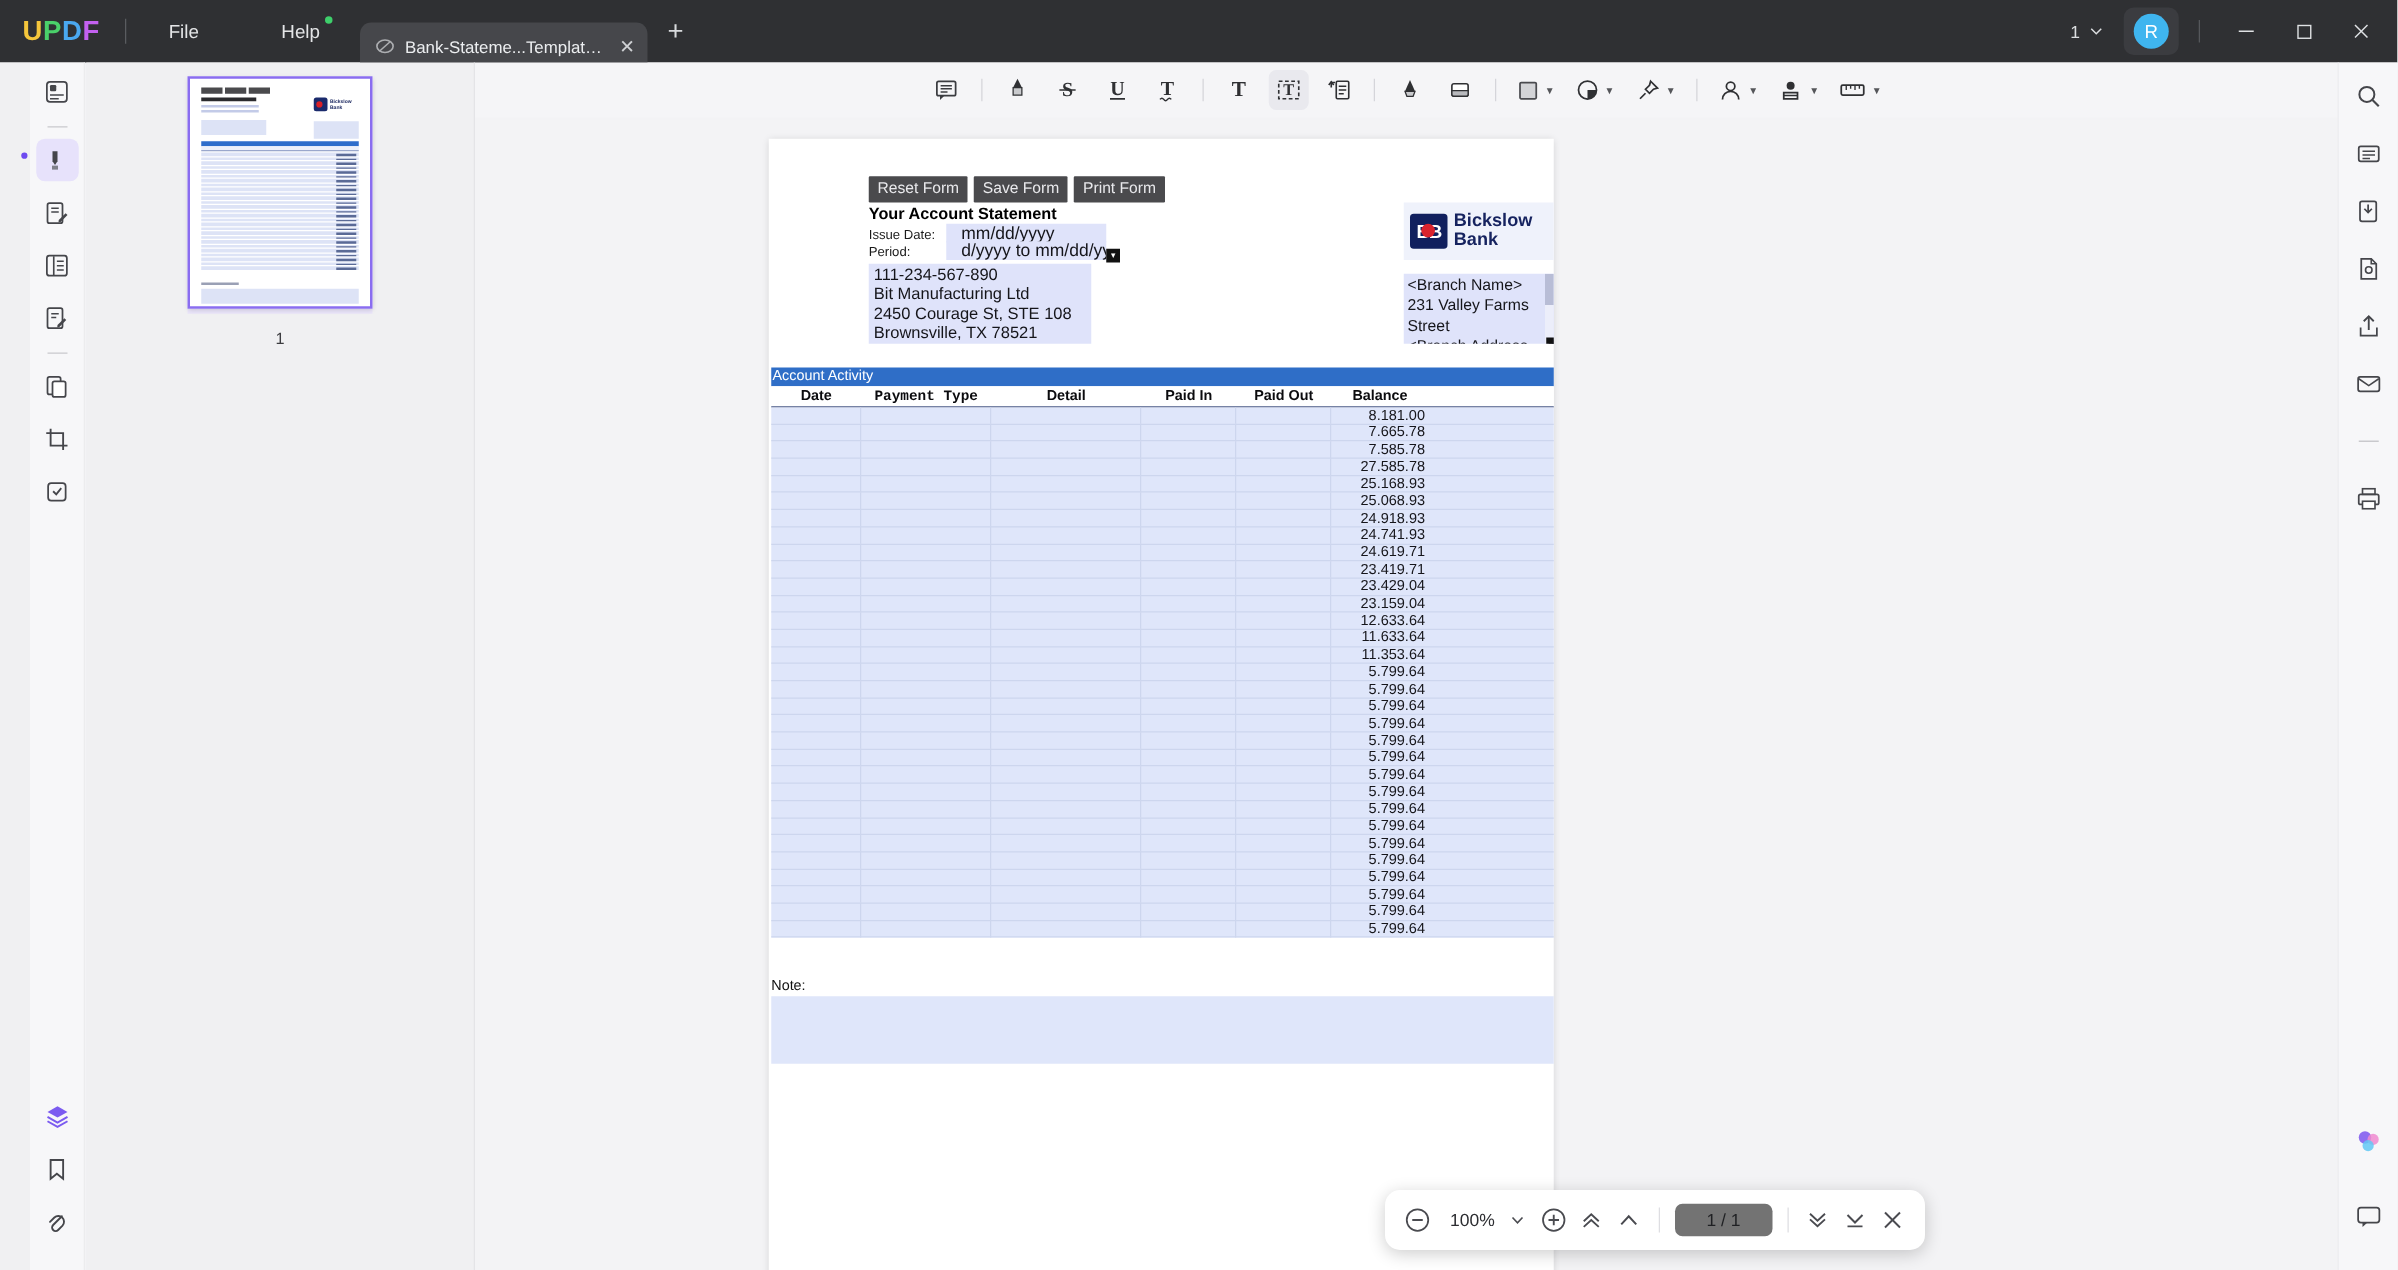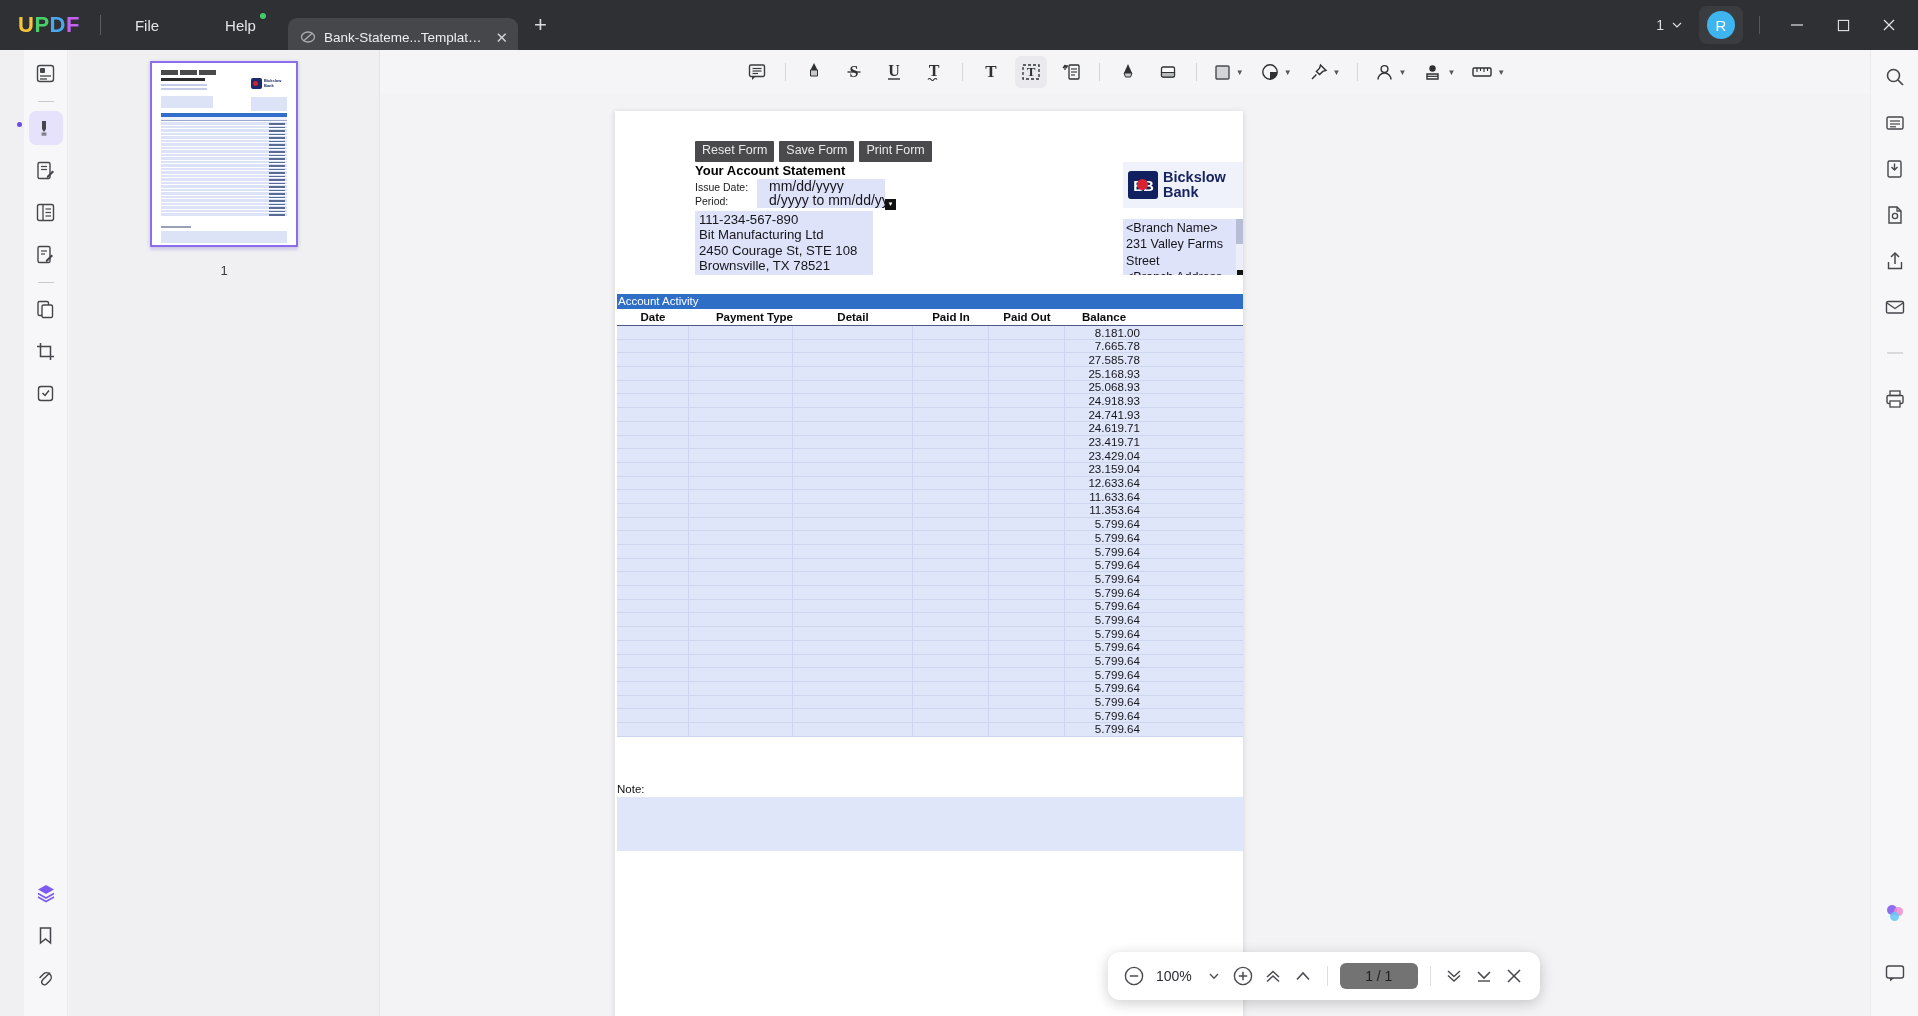--- a/index.html
+++ b/index.html
@@ -199,21 +199,21 @@
     position: absolute; top: 183px; left: 2px; right: 0px; height: 15px;
     background: #2f6ec7; color: #fff; font-size: 11.5px; padding-left: 1px; line-height: 15px;
   }
   .tbl { position: absolute; top: 198px; left: 2px; right: 0px; }
   .tbl-head {
     display: flex; height: 17px; align-items: center;
     background: #fff; border-bottom: 1px solid #4a5a86;
     font-size: 11.5px; font-weight: 700; color: #0b0b0e;
   }
   .c-date   { width: 72px; text-align: center; }
-  .c-ptype  { width: 104px; text-align: right; }
+  .c-ptype  { width: 104px; text-align: center; font-family: Liberation Mono, monospace; }
   .c-detail { width: 120px; text-align: center; }
   .c-in     { width: 76px; text-align: center; }
   .c-out    { width: 76px; text-align: center; }
   .c-bal    { width: 78px; text-align: center; }
   .tbl-body { background: #dfe6fa; }
   .trow {
     display: flex; height: 13.7px; align-items: center;
     font-size: 11.6px; color: #16161b;
     border-bottom: 1px solid #cdd6ee;
   }
@@ -223,21 +223,21 @@
   .note-lbl { position: absolute; top: 672px; left: 2px; font-size: 11.5px; color: #111; }
   .note-box { position: absolute; top: 686px; left: 2px; right: 0px; height: 54px; background: #dfe6fa; }
 
   
   .bottombar {
     position: absolute; left: 728px; bottom: 16px; width: 432px; height: 48px;
     background: #fff; border-radius: 12px; box-shadow: 0 3px 14px rgba(0,0,0,.20);
     display: flex; align-items: center; padding: 0 14px; gap: 6px;
   }
   .bb-btn { width: 30px; height: 30px; display: flex; align-items: center; justify-content: center; color: #4a4b50; border-radius: 6px; }
-  .zoomval { font-size: 14px; color: #2c2d31; min-width: 44px; text-align: center; }
+  .zoomval { font-size: 14px; color: #2c2d31; min-width: 44px; text-align: right; }
   .bb-sep { width: 1px; height: 20px; background: #dedee2; margin: 0 6px; }
   .pagebox {
     background: #737373; border-radius: 6px; padding: 5px 12px;
     font-size: 14px; color: #1f2023; min-width: 78px; text-align: center;
   }
   svg { display: block; }
 </style>
 </head>
 <body>
 
@@ -664,20 +664,28 @@
                 <div class="c-in"></div>
                 <div class="c-out"></div>
                 <div class="c-bal">7.665.78</div>
               </div>
               <div class="trow">
                 <div class="c-date"></div>
                 <div class="c-ptype"></div>
                 <div class="c-detail"></div>
                 <div class="c-in"></div>
                 <div class="c-out"></div>
+                <div class="c-bal">7.585.78</div>
+              </div>
+              <div class="trow">
+                <div class="c-date"></div>
+                <div class="c-ptype"></div>
+                <div class="c-detail"></div>
+                <div class="c-in"></div>
+                <div class="c-out"></div>
                 <div class="c-bal">27.585.78</div>
               </div>
               <div class="trow">
                 <div class="c-date"></div>
                 <div class="c-ptype"></div>
                 <div class="c-detail"></div>
                 <div class="c-in"></div>
                 <div class="c-out"></div>
                 <div class="c-bal">25.168.93</div>
               </div>

